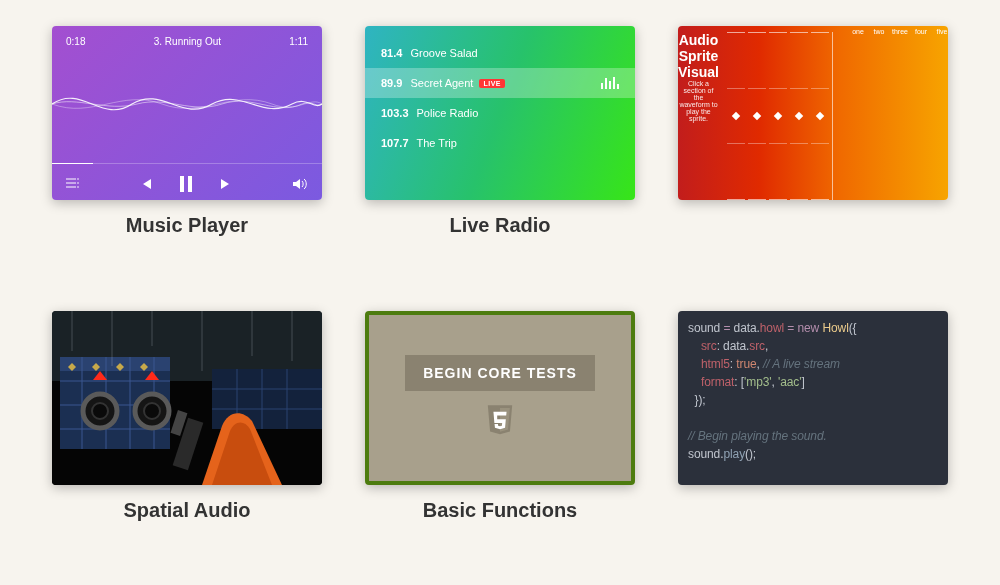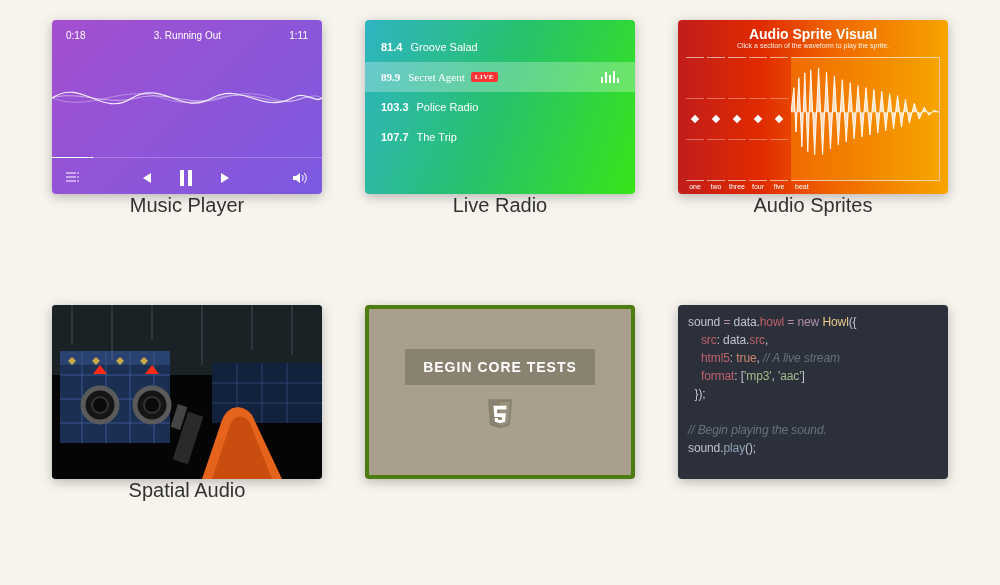--- a/index.html
+++ b/index.html
@@ -10,62 +10,63 @@
     font-family: -apple-system, BlinkMacSystemFont, "Segoe UI", Arial, sans-serif;
     overflow: hidden;
   }
   .grid {
     display: grid;
     grid-template-columns: repeat(3, 270px);
     grid-template-rows: 242px 242px;
     column-gap: 50px;
     row-gap: 42px;
     justify-content: center;
-    padding-top: 20px;
+    padding-top: 26px;
     gap: 43px;
   }
   .cell { display: flex; flex-direction: column; align-items: center; cursor: pointer; }
   .thumb {
     width: 270px; height: 174px;
     border-radius: 4px;
     box-shadow: 0 3px 12px rgba(0,0,0,0.25);
     overflow: hidden;
     position: relative;
     color: #fff;
     font-size: 10px;
   }
   .caption {
+    margin-top: 14px;
     font-size: 20px;
     color: #333;
-    font-weight: 400;
+    font-weight: 700;
   }
 
   
   .mp-bg { background: linear-gradient(135deg, #a34fd0, #7b5ae0); }
   .mp-top { display:flex; justify-content:space-between; padding:10px 14px; font-size:10px; }
   .mp-wave { position:absolute; top:48px; left:0; right:0; height:60px; }
   .mp-wave svg { width:100%; height:100%; }
   .mp-prog { position:absolute; bottom:36px; left:0; right:0; height:1px; background:rgba(255,255,255,0.25);}
   .mp-prog-fill { height:1px; width:15%; background:#fff;}
   .mp-controls { position:absolute; bottom:8px; left:0; right:0; display:flex; align-items:center; justify-content:space-between; padding:0 14px; }
   .mp-cbtn { display:flex; align-items:center; gap:26px; }
   .ic { display:inline-flex; }
 
   
   .lr-bg { background: linear-gradient(110deg, #2fb4c2 0%, #27c26b 50%, #37e518 100%); padding-top:12px; }
   .lr-row { display:flex; align-items:center; height:30px; padding:0 16px; font-size:11px; position:relative;}
-  .lr-row.sel { background: rgba(255,255,255,0.28); font-family: Liberation Serif, serif; }
+  .lr-row.sel { background: rgba(255,255,255,0.28); }
   .lr-freq { font-weight:600; margin-right:8px; }
   .lr-live { background:#ff3535; color:#fff; font-size:7px; font-weight:700; padding:1px 4px; border-radius:2px; margin-left:6px; letter-spacing:0.5px;}
   .lr-eq { position:absolute; right:16px; display:flex; gap:2px; align-items:flex-end; }
   .lr-eq span { width:2px; background:#fff; }
 
   
   .as-bg { background: linear-gradient(90deg, #c21d1c 0%, #e02a00 30%, #f06a00 60%, #f7a400 100%);
-           display:flex; flex-direction:column; }
+           display:flex; }
   .as-head { text-align:center; padding:6px 0 2px; }
   .as-title { font-weight:700; font-size:14px; }
   .as-sub { font-size:7px; opacity:0.9; }
   .as-body { flex:1; display:flex; padding:6px 8px 0 8px; gap:3px; }
   .as-slot { flex:0 0 18px; position:relative; border-top:1px solid rgba(255,255,255,0.6); border-bottom:1px solid rgba(255,255,255,0.6);}
   .as-slot::before, .as-slot::after { content:""; position:absolute; left:0; right:0; height:1px; background:rgba(255,255,255,0.35);}
   .as-slot::before{ top:33%;} .as-slot::after{ top:66%;}
   .as-mark { position:absolute; left:50%; top:50%; width:6px; height:6px; background:#fff; transform:translate(-50%,-50%) rotate(45deg);}
   .as-big { flex:1; position:relative; border:1px solid rgba(255,255,255,0.6); border-left:none; background:linear-gradient(90deg, #f06a00, #f7a400);}
   .as-wave { position:absolute; inset:0; }
@@ -206,21 +207,20 @@
       </div>
       <div class="as-labels">
         <span>one</span>
         <span>two</span>
         <span>three</span>
         <span>four</span>
         <span>five</span>
         <span class="beat">beat</span>
       </div>
     </div>
-    <div class="caption">Audio Sprites</div>
   </div>
 
   <div class="cell">
     <div class="thumb sa-bg">
       <svg width="270" height="174" viewBox="0 0 270 174">
         <rect x="0" y="0" width="270" height="70" fill="#1a2226"></rect>
         <rect x="0" y="70" width="270" height="104" fill="#050505"></rect>
 
         <rect x="8" y="46" width="110" height="92" fill="#1b2f52"></rect>
         <rect x="8" y="46" width="110" height="14" fill="#2a4270"></rect>
@@ -264,20 +264,21 @@
     <div class="thumb bf-bg">
       <div class="bf-btn">BEGIN CORE TESTS</div>
       <div class="bf-h5">
         <svg viewBox="0 0 32 36">
             <path d="M3 0h26l-2.4 28L16 31 5.4 28z" fill="#8a8270"></path>
             <path d="M16 3v25.5l8.5-2.4L26.5 3z" fill="#9a927e"></path>
             <path d="M9 7h14l-.4 4H13v4h9.2l-.8 9L16 25.6l-5.4-1.6-.4-4h3.6l.2 2 2 .6 2-.6.3-3H10z" fill="#fff"></path>
           </svg>
       </div>
     </div>
+    <div class="caption">Basic Functions</div>
   </div>
 
   <div class="cell">
     <div class="thumb dc-bg"><span class="c1">sound </span><span class="kw">=</span><span class="c1"> data.</span><span class="pr">howl </span><span class="kw">=</span><span class="kw"> new </span><span class="sl">Howl</span><span class="c1">({</span>
 <span class="pr">    src</span><span class="c1">: data.</span><span class="pr">src</span><span class="c1">,</span>
 <span class="pr">    html5</span><span class="c1">: </span><span class="nm">true</span><span class="c1">, </span><span class="cm">// A live stream</span>
 <span class="pr">    format</span><span class="c1">: [</span><span class="st">'mp3'</span><span class="c1">, </span><span class="st">'aac'</span><span class="c1">]</span>
 <span class="c1">  });</span>
 <span></span>
 <span class="cm">// Begin playing the sound.</span>

